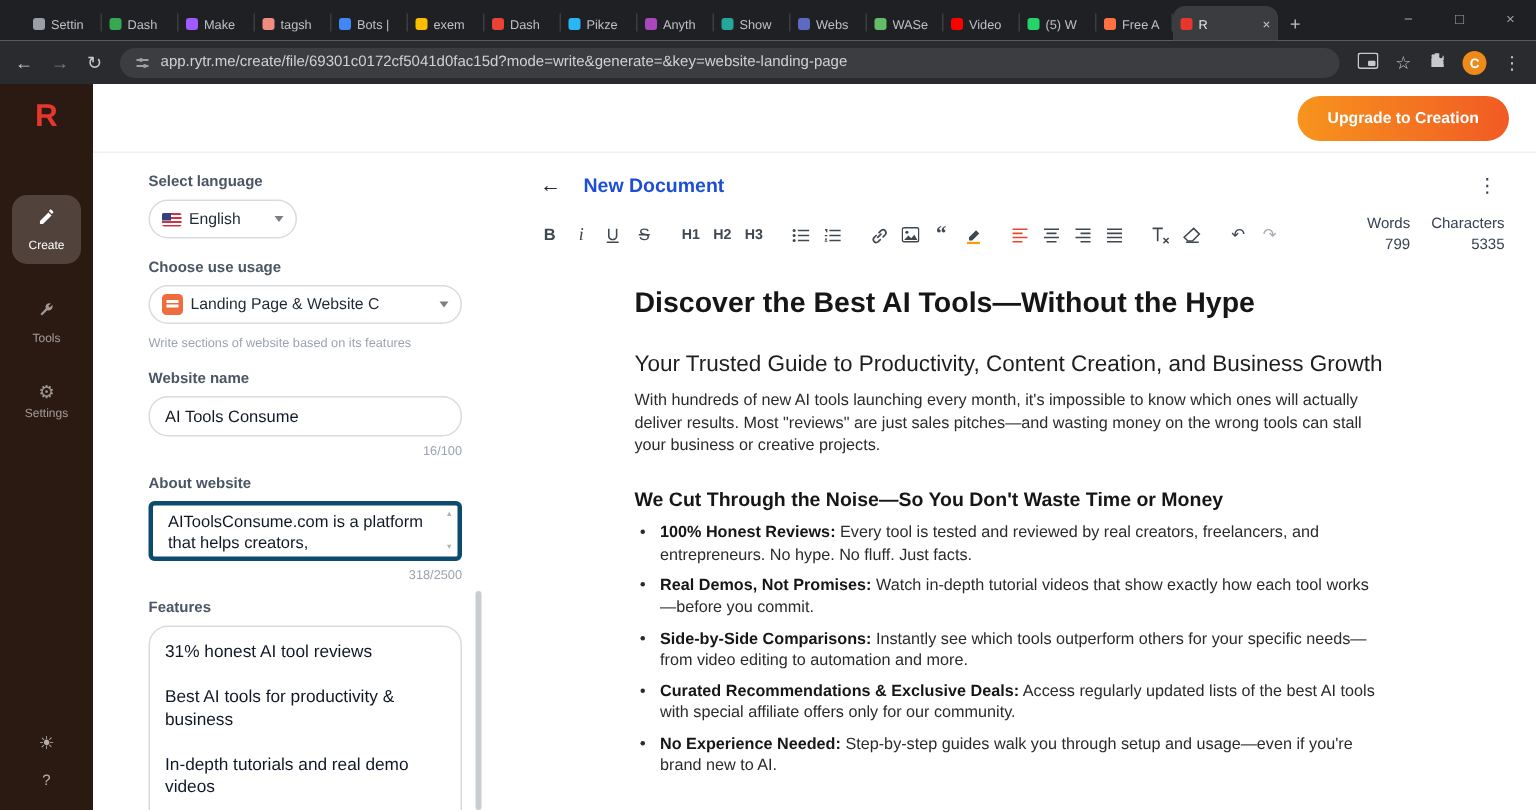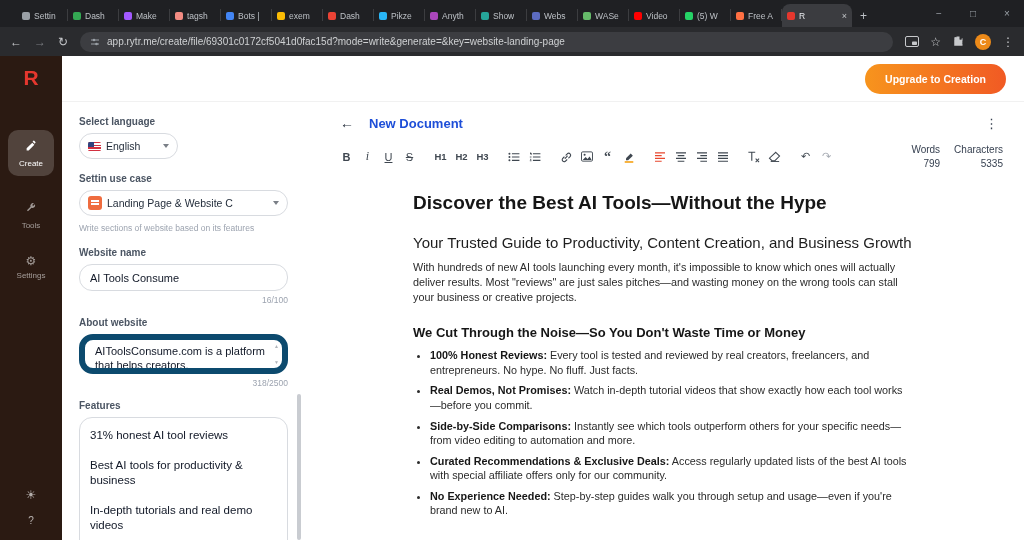--- a/index.html
+++ b/index.html
@@ -47,21 +47,21 @@
                  color:rgba(255,255,255,0.65); font-size:12px; }
   .help-glyph { font-size:10px; }
 
   .app-right { flex:1; display:flex; flex-direction:column; min-width:0; }
   .topbar { height:46px; display:flex; align-items:center; padding-left:32px; gap:30px; border-bottom:1px solid #f1f1f1; flex:none; }
   .nav-tab { font-size:11.5px; font-weight:bold; color:#1b1b1b; }
   .nav-tab.active { color:#e8472e; }
   .upgrade-btn { margin-left:auto; margin-right:18px; background:linear-gradient(90deg,#f7941d,#f15a24);
                  color:#fff; font-size:10.5px; font-weight:bold; border:none; border-radius:16px; padding:9px 20px; }
 
-  .workspace { flex:1; display:flex; min-height:0; }
+  .workspace { flex:1; display:flex; min-height:0;padding-left:20px; }
 
   
   .form-panel { width:240px; flex:none; padding:14px 14px 0 17px; position:relative; overflow:hidden; }
   .f-label { font-size:10px; font-weight:bold; color:#4b5563; margin-bottom:6px; }
   .selects-row { display:flex; gap:6px; margin-bottom:14px; }
   .sel-col { display:flex; flex-direction:column; }
   .sel-col.c1 { width:99px; } .sel-col.c2 { width:102px; }
   .select { display:flex; align-items:center; gap:5px; border:1px solid #d8dbe0; border-radius:14px; height:26px;
             padding:0 8px; font-size:10.5px; color:#1f2937; background:#fff; }
   .caret { width:0; height:0; border-left:3.5px solid transparent; border-right:3.5px solid transparent;
@@ -71,21 +71,21 @@
   .flag::before { content:""; position:absolute; left:0; top:0; width:6px; height:5px; background:#31427e; }
   .usecase-ic { width:14px; height:14px; border-radius:3px; flex:none;
                 background:#ef6c3f; position:relative; }
   .usecase-ic::before { content:""; position:absolute; left:3px; right:3px; top:4px; height:1.5px; background:#fff;
                         box-shadow:0 3px 0 #fff; }
   .sel-text { white-space:nowrap; overflow:hidden; text-overflow:ellipsis; }
   .hint { font-size:8.5px; color:#9ca3af; margin:7px 0 14px 0; }
   .txt-input { width:100%; border:1px solid #d8dbe0; border-radius:13px; height:27px; padding:0 10px;
                font-size:11px; color:#111827; font-family:"Liberation Sans",sans-serif; outline:none; }
   .counter { font-size:8.5px; color:#9ca3af; text-align:right; margin-top:4px; margin-bottom:12px; }
-  .textarea { border:6px solid #0c4a6e; border-radius:14px; height:40px; padding:4px 14px 4px 10px;
+  .textarea { border:3px solid #0c4a6e; border-radius:4px; height:40px; padding:4px 14px 4px 10px;
               font-size:11px; line-height:1.3; color:#111827; overflow:hidden; position:relative; }
   .ta-arrows { position:absolute; right:3px; top:3px; bottom:3px; display:flex; flex-direction:column;
                justify-content:space-between; color:#b0b4ba; font-size:5px; }
   .features-box { border:1px solid #d8dbe0; border-radius:13px; padding:10px 10px; height:220px; }
   .feature-item { font-size:11.5px; color:#111827; line-height:1.3; margin-bottom:15px; }
   .form-scroll-thumb { position:absolute; right:1px; top:292px; width:4px; height:146px; background:#c9ccd1; border-radius:2px; }
 
   
   .editor { flex:1; min-width:0; position:relative; overflow:hidden; }
   .doc-header { display:flex; align-items:center; padding:13px 26px 4px 38px; }
@@ -291,21 +291,21 @@
             <div class="sel-col c1">
               <div class="f-label">Select language</div>
               <div class="select">
                 <span class="flag"></span>
                 <span class="sel-text">English</span>
                 <span class="caret"></span>
               </div>
             </div>
           </div>
 
-          <div class="f-label">Settin use case</div>
+          <div class="f-label">Choose use usage</div>
           <div class="select">
             <span class="usecase-ic"></span>
             <span class="sel-text">Landing Page &amp; Website C</span>
             <span class="caret"></span>
           </div>
           <div class="hint">Write sections of website based on its features</div>
 
           <div class="f-label">Website name</div>
           <input class="txt-input" type="text" value="AI Tools Consume" style="">
           <div class="counter">16/100</div>

